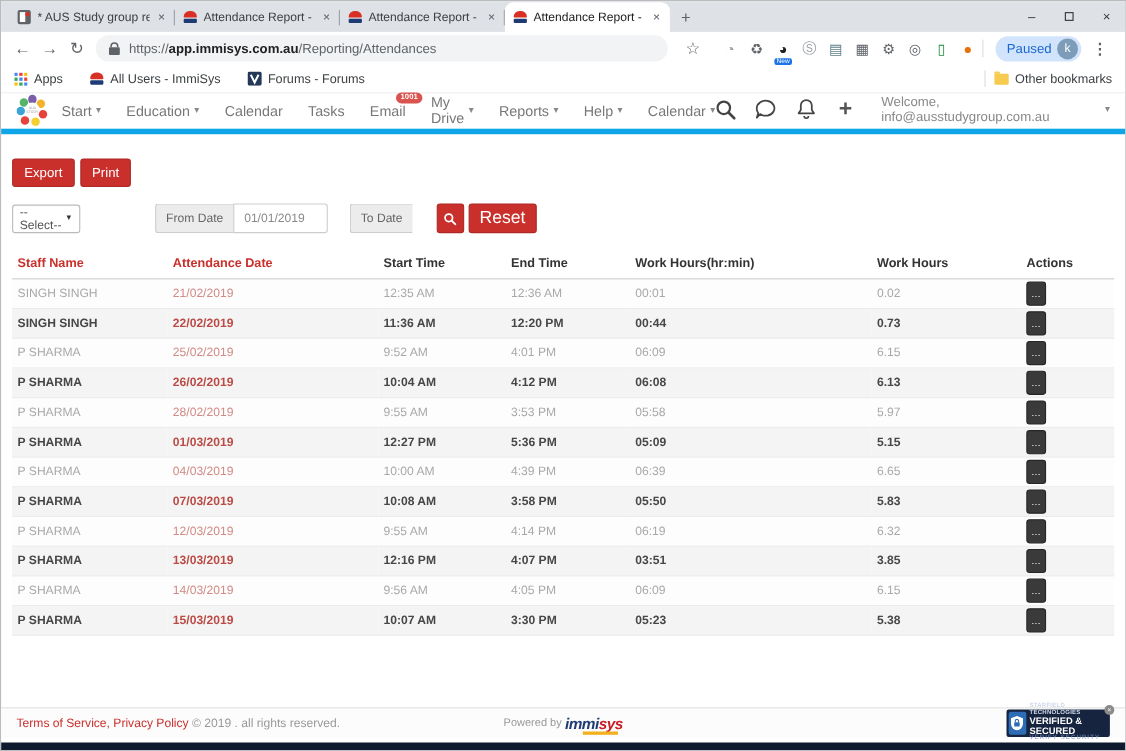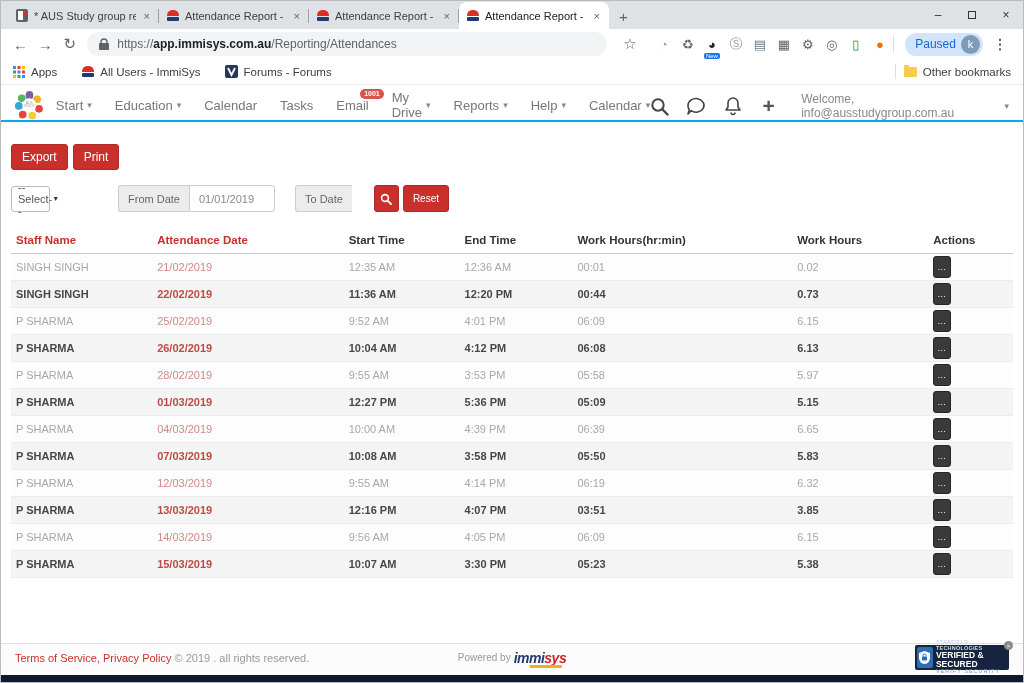--- a/index.html
+++ b/index.html
@@ -39,47 +39,47 @@
 
   
   .bookmarks { height:26px; background:#fff; display:flex; align-items:center; padding:0 12px; gap:24px; font-size:11.5px; color:#3c4043; border-bottom:1px solid #e8eaed; }
   .bm { display:flex; align-items:center; gap:6px; }
   .bm-right { margin-left:auto; display:flex; align-items:center; gap:8px; }
   .bm-divider { width:1px; height:15px; background:#dadce0; }
   .folder-icon { width:13px; height:10px; background:#f7cb4d; border-radius:1px; position:relative; }
   .folder-icon:before { content:""; position:absolute; top:-2px; left:0; width:5px; height:2px; background:#f7cb4d; border-radius:1px 1px 0 0; }
 
   
-  .appnav { height:37px; background:#fff; display:flex; align-items:flex-end; padding:0 14px; border-bottom:2px solid #0ea5e9; box-shadow:0 1px 2px rgba(0,0,0,0.05); }
+  .appnav { height:37px; background:#fff; display:flex; align-items:flex-start; padding:0 14px; border-bottom:5px solid #0ea5e9; box-shadow:0 1px 2px rgba(0,0,0,0.05); }
   .nav-menu { display:flex; align-items:center; gap:23px; margin-left:12px; }
   .nav-item { font-size:13px; color:#777; display:flex; align-items:center; gap:4px; position:relative; cursor:pointer; }
   .nav-item .caret { font-size:9px; color:#888; }
   .nav-badge { position:absolute; top:-9px; right:-15px; background:#d9534f; color:#fff; font-size:7px; font-weight:bold; padding:1.5px 4px; border-radius:7px; }
   .appnav-right { margin-left:auto; display:flex; align-items:center; gap:17px; }
   .appnav-icon { width:20px; height:20px; display:flex; align-items:center; justify-content:center; }
   .plus-glyph { font-size:21px; color:#555; font-weight:bold; line-height:18px; }
   .welcome { font-size:12px; color:#888; display:flex; align-items:center; gap:5px; margin-left:6px; }
 
   
   .content { padding:0 10px; }
   .breadcrumb { margin:33px 5px 0; font-size:12px; color:#999; }
   .breadcrumb .bc-home { color:#c9302c; }
   .btn-row { margin:22px 0 0; display:flex; gap:5px; }
   .red-btn { background:#c9302c; border:1px solid #ac2925; color:#fff; font-size:12px; padding:5px 10px; border-radius:3px; font-family:inherit; }
   .filters { margin-top:15px; display:flex; align-items:center; height:27px; }
-  .select-box { width:39px; height:26px; border:1px solid #bbb; border-radius:3px; background:#fff; font-size:11px; color:#555; display:flex; align-items:center; justify-content:space-between; padding:0 6px; }
+  .select-box { width:62px; height:26px; border:1px solid #bbb; border-radius:3px; background:#fff; font-size:11px; color:#555; display:flex; align-items:center; justify-content:space-between; padding:0 6px; }
   .select-box .dd-caret { font-size:7px; color:#333; }
   .date-group { display:flex; height:27px; }
   .date-label { background:#ececec; border:1px solid #ccc; border-right:none; border-radius:3px 0 0 3px; font-size:11px; color:#666; display:flex; align-items:center; padding:0 9px; }
   .date-input { border:1px solid #ccc; border-radius:0 3px 3px 0; font-size:11px; color:#8a8a8a; padding:0 9px; width:86px; font-family:inherit; }
   .g-from { margin-left:68px; }
   .g-to { margin-left:20px; }
   .g-to .date-input { width:108px; }
   .search-btn { margin-left:22px; width:25px; height:27px; background:#c9302c; border:1px solid #ac2925; border-radius:3px; display:flex; align-items:center; justify-content:center; }
-  .reset-btn { margin-left:4px; height:27px; padding:0 9px; font-size:10px; }
+  .reset-btn { margin-left:4px; height:27px; padding:0 9px; font-size:16px; }
 
   
   table.report { width:100%; border-collapse:collapse; margin-top:17px; table-layout:fixed; }
   table.report th { font-size:11.5px; text-align:left; color:#333; padding:5px 5px 7px; border-bottom:1px solid #ccc; font-weight:bold; }
   table.report th.red-h { color:#c9302c; }
   table.report td { font-size:11px; padding:0 5px; height:27px; border-bottom:1px solid #ececec; }
   tr.odd { background:#fdfdfd; color:#a8a8a8; }
   tr.even { background:#f4f4f4; color:#474747; font-weight:bold; }
   tr.odd td.date-cell { color:#d18a84; }
   tr.even td.date-cell { color:#bb4b45; }

